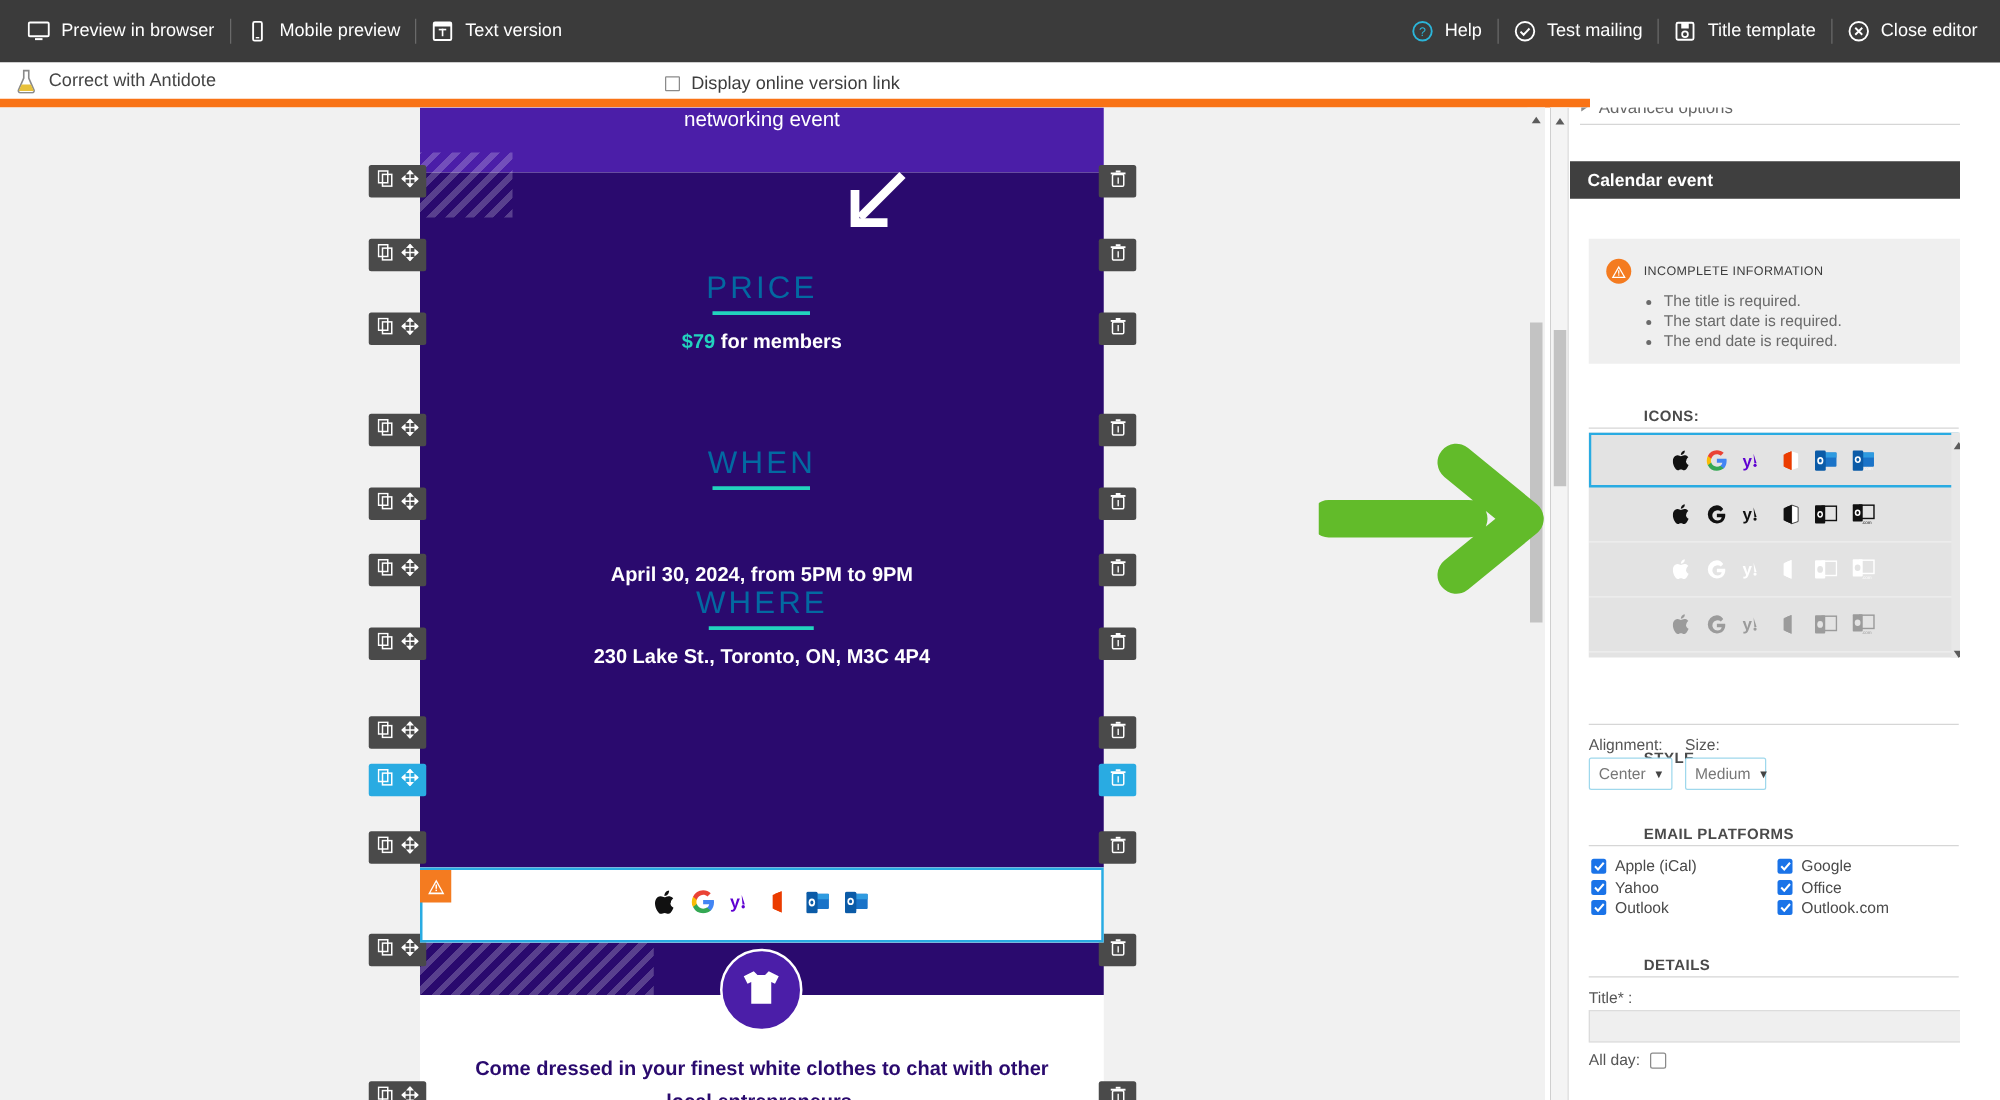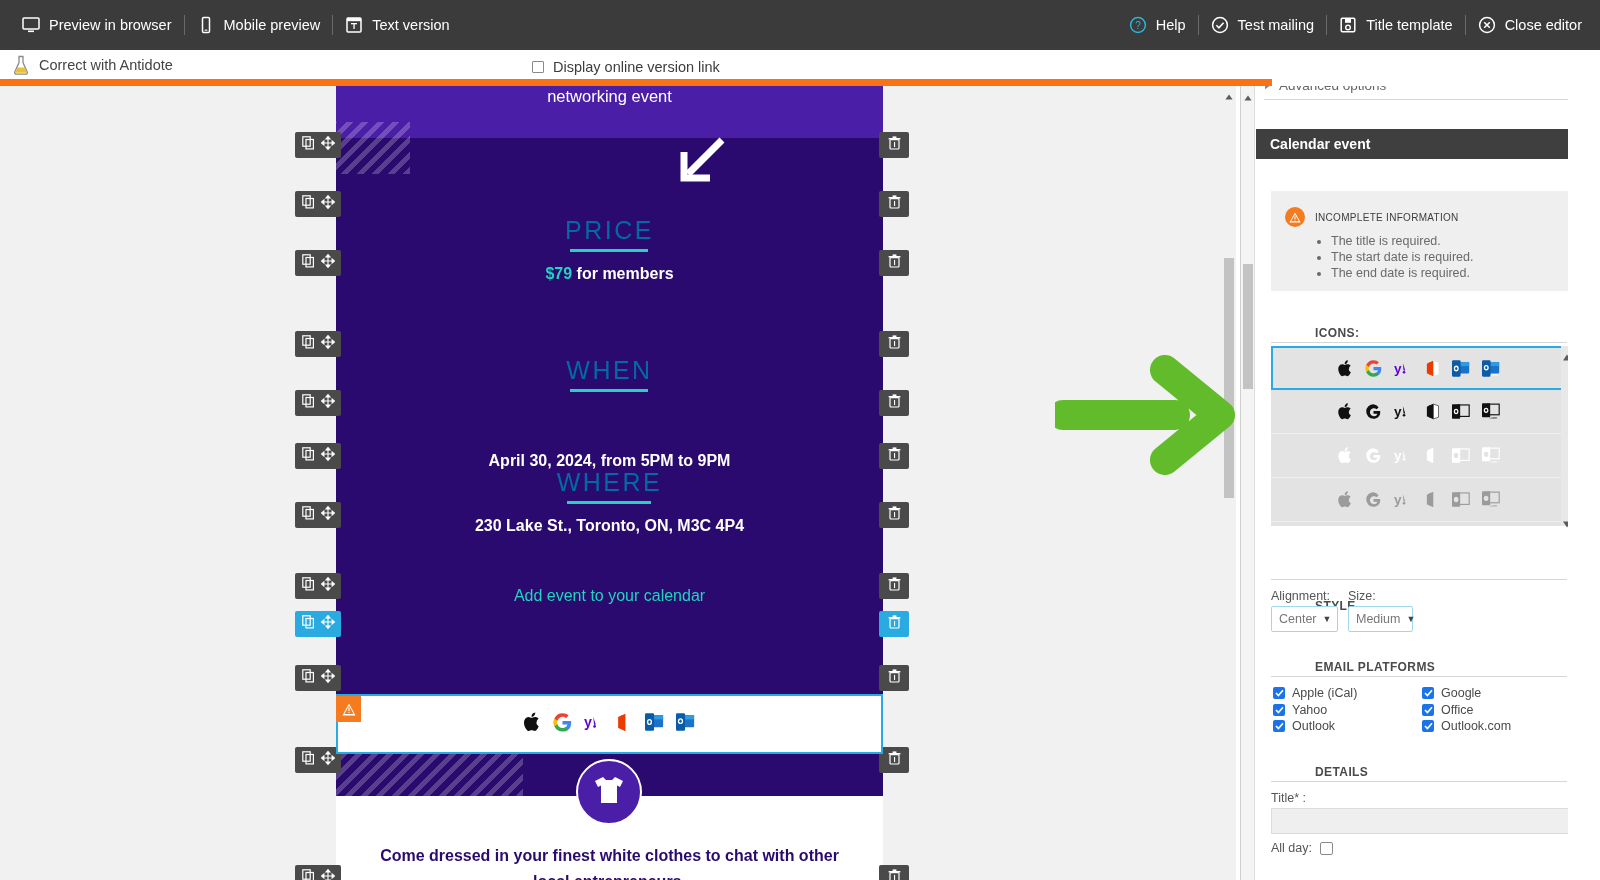--- a/index.html
+++ b/index.html
@@ -340,21 +340,20 @@
       </div>
 
       <div class="sect-title" style="top:270px;">WHEN</div>
       <div class="sect-rule" style="top:303px;width:78px;"></div>
       <div class="sect-line" style="top:319px;margin-top:47px;">April 30, 2024, from 5PM to 9PM</div>
 
       <div class="sect-title" style="top:382px;">WHERE</div>
       <div class="sect-rule" style="top:415px;width:84px;"></div>
       <div class="sect-line" style="top:431px;">230 Lake St., Toronto, ON, M3C 4P4</div>
 
-      <div class="calendar-link" style="top:501px;">Add event to your calendar</div>
 
       <div class="tshirt-circle">
         <span>
           <svg width="36" height="32" viewBox="0 0 36 32">
               <path d="M12 3L4 7l3 6 3-1.5V29h16V11.5L29 13l3-6-8-4-3 3h-6z" fill="#fff"></path>
               <path d="M15 3h6a3 3 0 0 1-6 0z" fill="#4B1EA8"></path>
             </svg>
         </span>
       </div>
 

